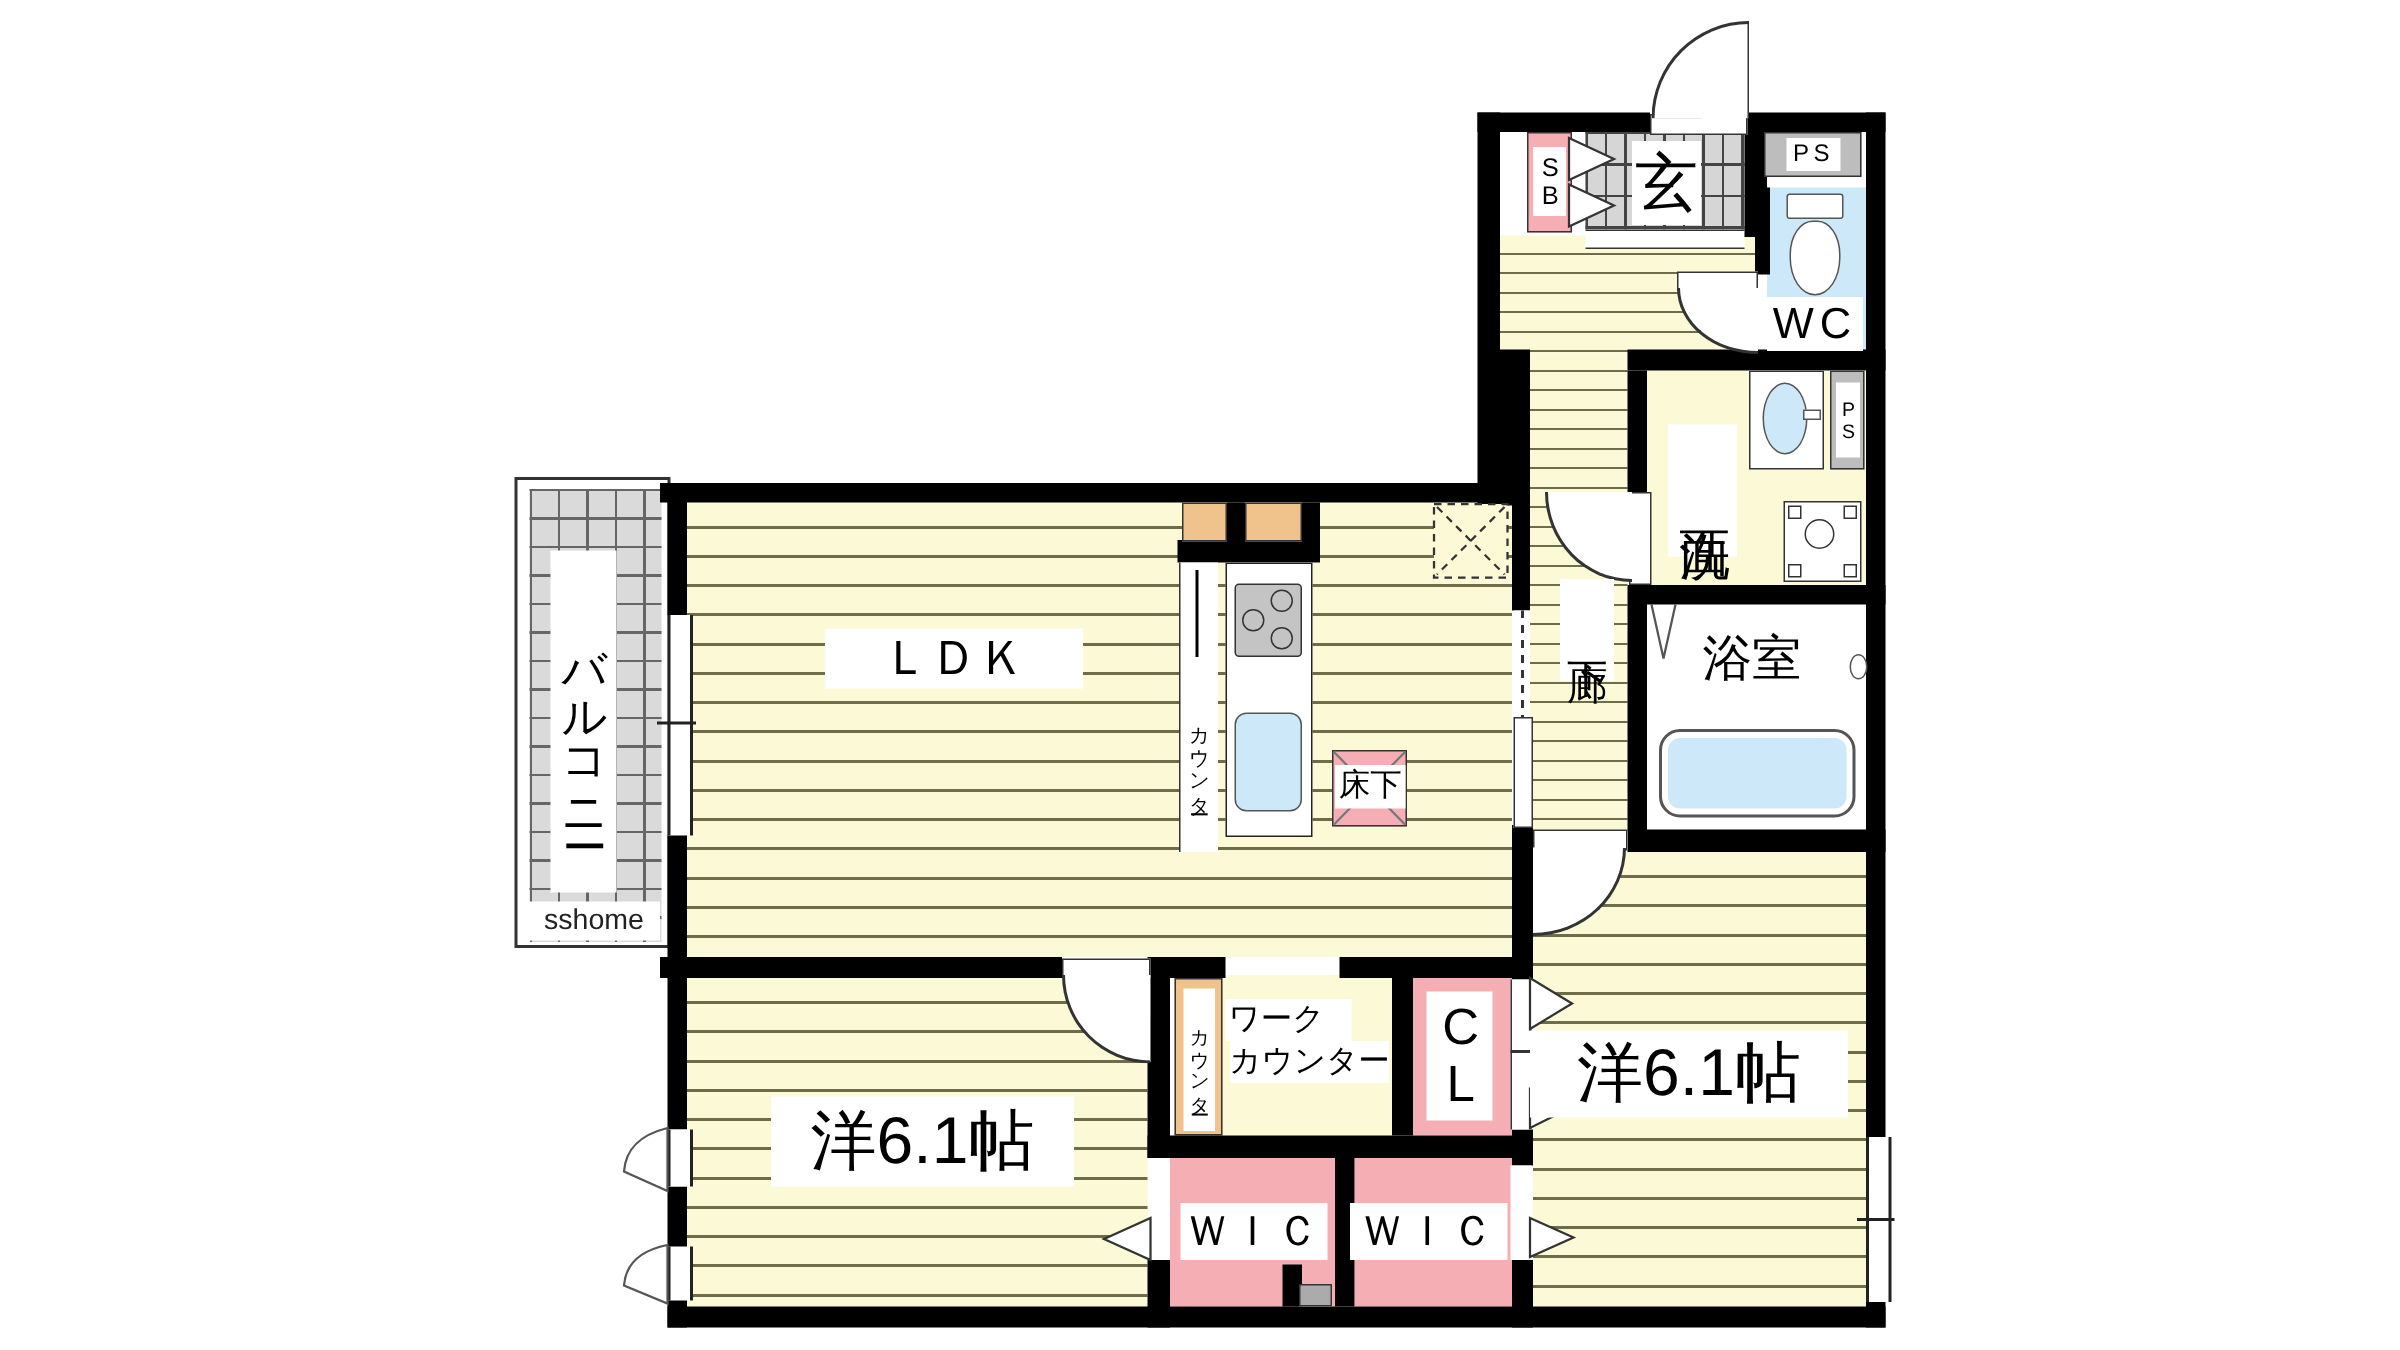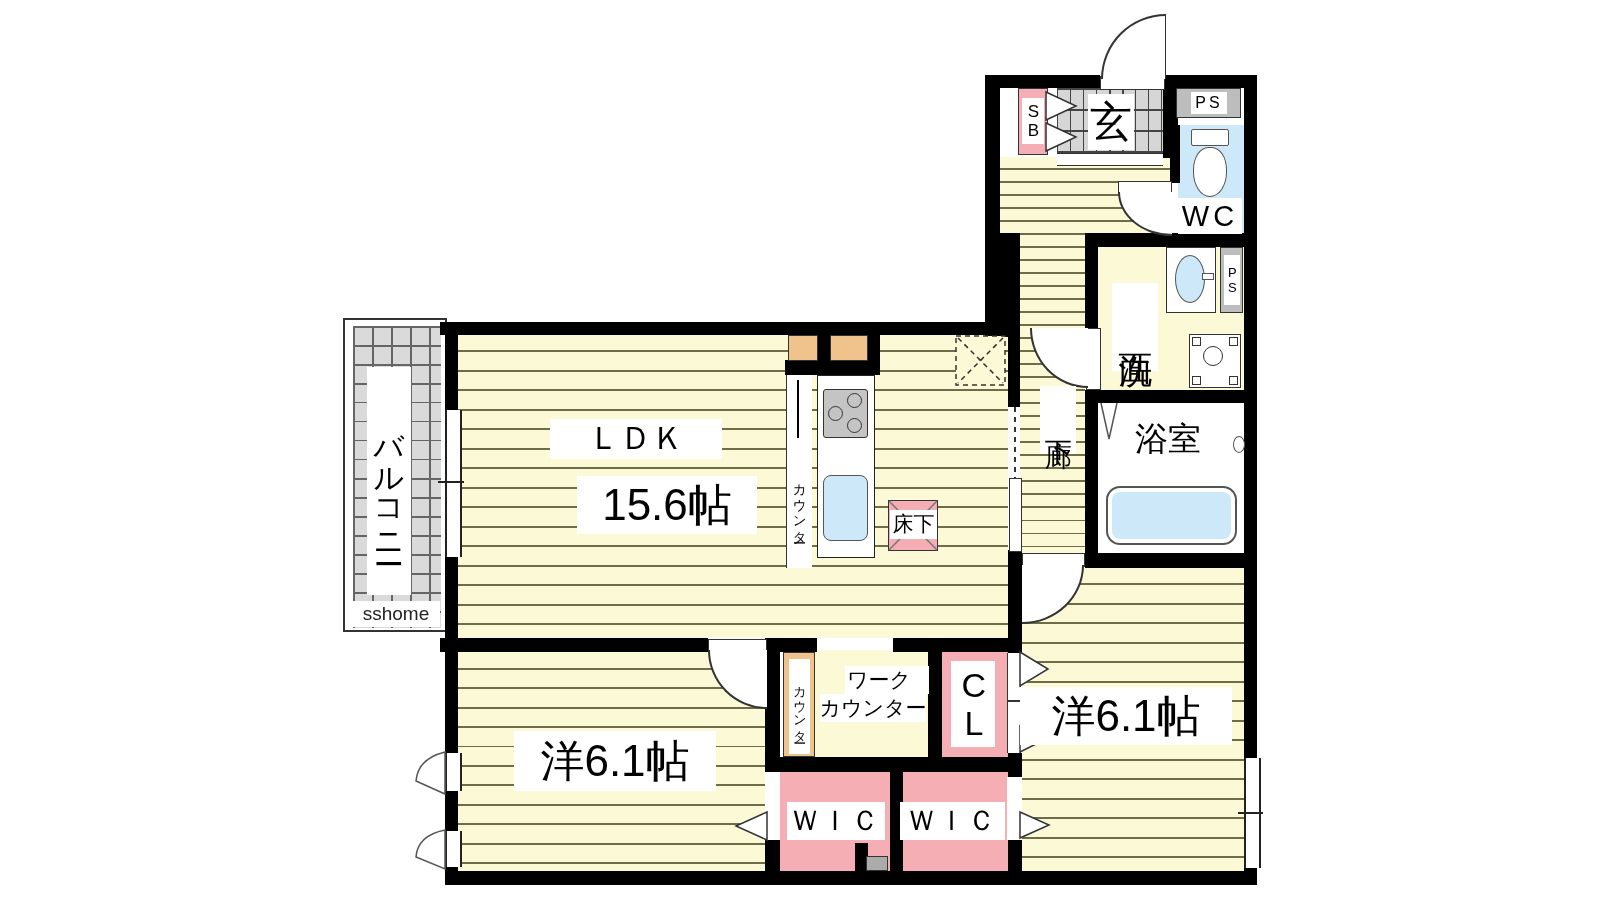--- a/index.html
+++ b/index.html
@@ -198,27 +198,26 @@
   <div class="win" style="left:445px;top:831px;width:13px;height:36px;"></div>
   <svg style="left:415px;top:829px;" width="30" height="41">
     <path d="M30,1 C10,5 2,15 1,28 L30,40 Z" fill="#fff" stroke="#555" stroke-width="1.5"></path>
   </svg>
   <div class="win" style="left:1244px;top:758px;width:13px;height:110px;"></div>
   <div class="tick" style="left:1238px;top:812px;width:25px;"></div>
 
   <div class="lbl vlbl" style="left:367px;top:367px;width:44px;height:228px;font-size:30px;">バルコニー</div>
   <div class="lbl" style="left:352px;top:601px;width:88px;height:26px;font-size:19px;color:#222;">sshome</div>
   <div class="lbl" style="left:550px;top:419px;width:172px;height:40px;font-size:32px;">ＬＤＫ</div>
-  <div class="lbl" style="left:577px;top:476px;width:180px;height:58px;font-size:44px;">15.6帖</div>
   <div class="lbl" style="left:1088px;top:94px;width:46px;height:56px;font-size:42px;">玄</div>
   <div class="lbl vlbl" style="left:1112px;top:283px;width:46px;height:88px;font-size:34px;">洗面</div>
   <div class="lbl vlbl" style="left:1040px;top:386px;width:36px;height:68px;font-size:27px;">廊下</div>
   <div class="lbl" style="left:1122px;top:419px;width:92px;height:40px;font-size:33px;">浴室</div>
   <div class="lbl" style="left:514px;top:731px;width:202px;height:60px;font-size:44px;">洋6.1帖</div>
   <div class="lbl" style="left:1020px;top:687px;width:212px;height:58px;font-size:44px;">洋6.1帖</div>
-  <div class="lbl" style="left:817px;top:666px;width:82px;height:28px;font-size:21px;justify-content:flex-start;padding-left:2px;margin-left:28px;">ワーク</div>
+  <div class="lbl" style="left:817px;top:666px;width:82px;height:28px;font-size:21px;justify-content:flex-start;padding-left:2px;">ワーク</div>
   <div class="lbl" style="left:820px;top:694px;width:106px;height:28px;font-size:21px;">カウンター</div>
   <div class="lbl vlbl" style="left:789px;top:659px;width:21px;height:95px;font-size:13px;">カウンター</div>
   <div class="lbl vlbl" style="left:951px;top:661px;width:44px;height:86px;font-size:34px;">CL</div>
   <div class="lbl" style="left:787px;top:802px;width:98px;height:38px;font-size:28px;letter-spacing:2px;">ＷＩＣ</div>
   <div class="lbl" style="left:900px;top:802px;width:105px;height:38px;font-size:28px;letter-spacing:2px;">ＷＩＣ</div>
 
 </div>
 
 </body></html>

